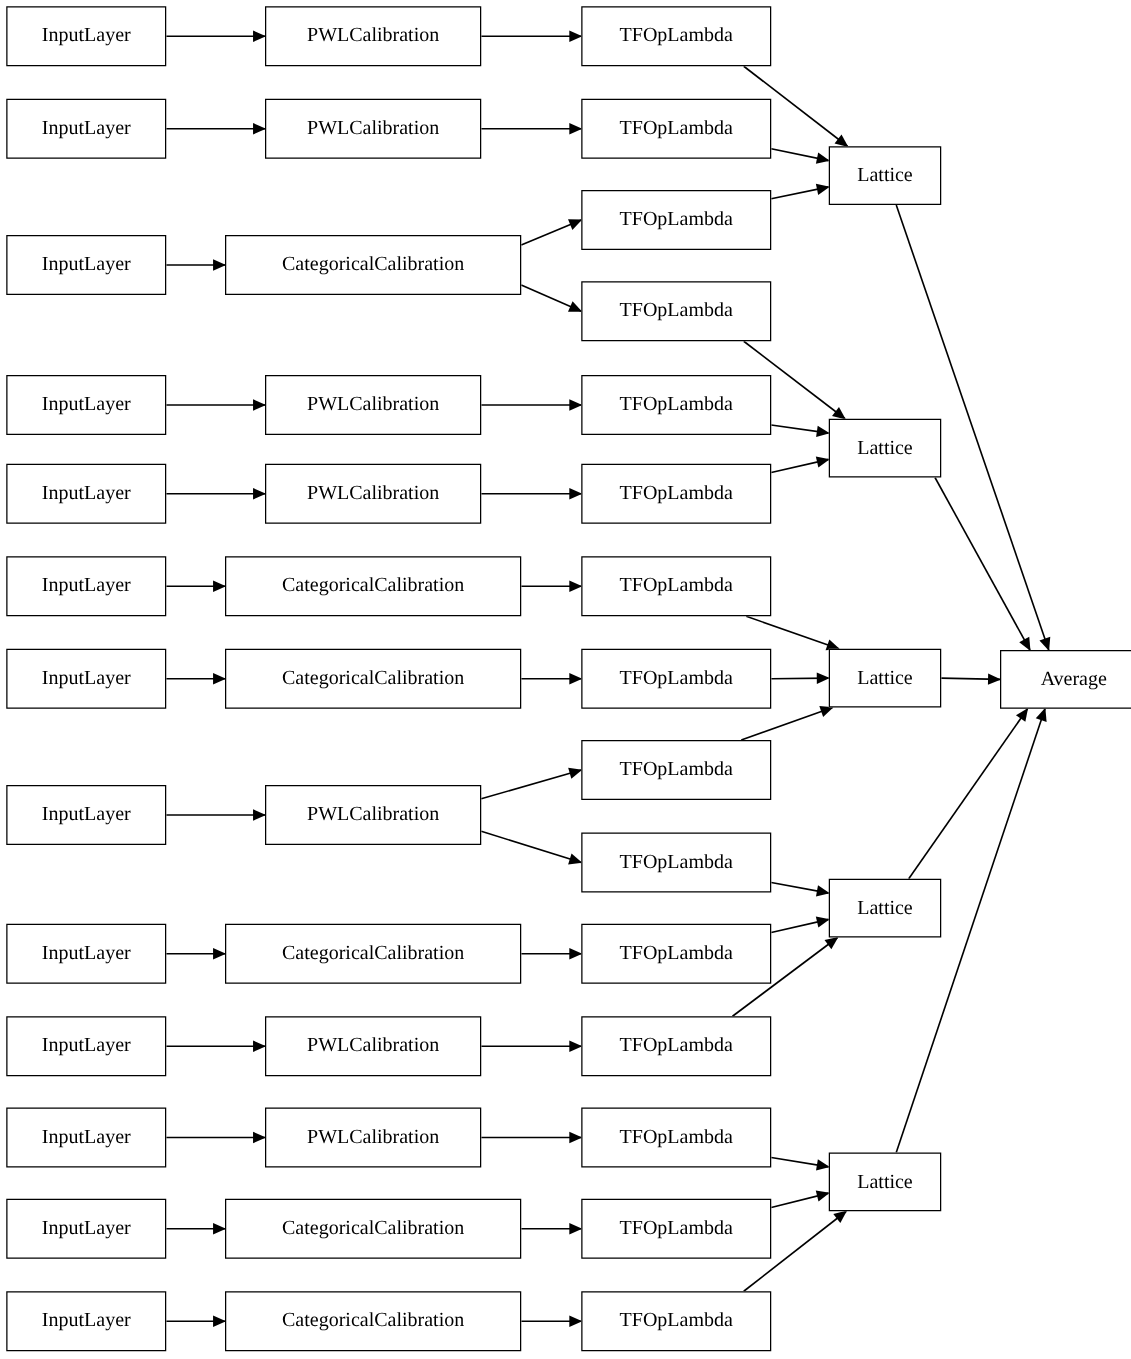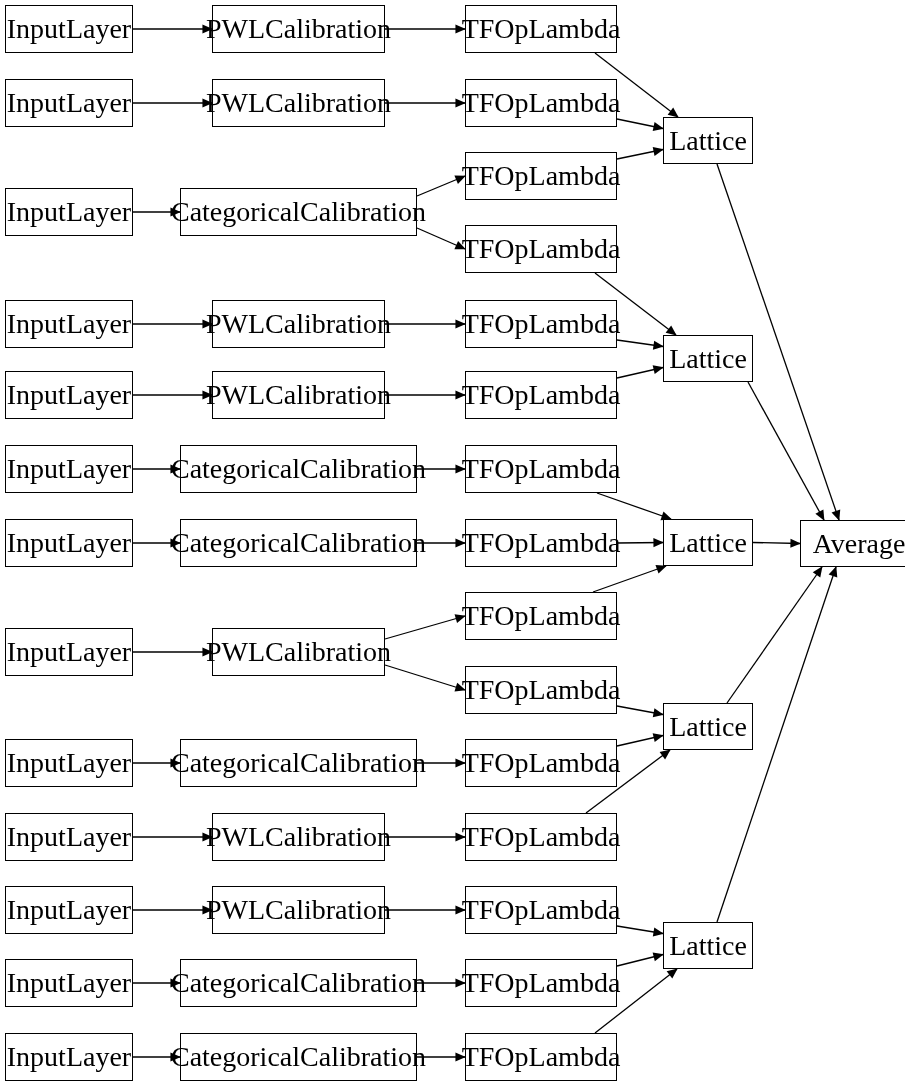--- a/index.html
+++ b/index.html
@@ -18,21 +18,21 @@
   }
   .node {
     position: absolute;
     box-sizing: border-box;
     border: 1.4px solid #000000;
     background: #ffffff;
     color: #000000;
     display: flex;
     align-items: center;
     justify-content: center;
-    font-size: 28px;
+    font-size: 16px;
     line-height: 1;
     white-space: nowrap;
   }
   .edge {
     stroke: #000000;
     stroke-width: 1.3;
     fill: none;
   }
 </style>
 </head>

